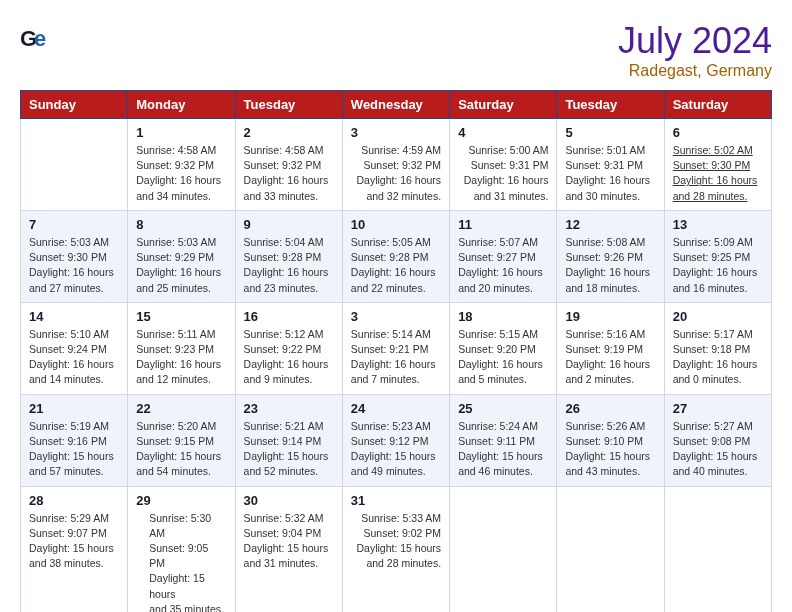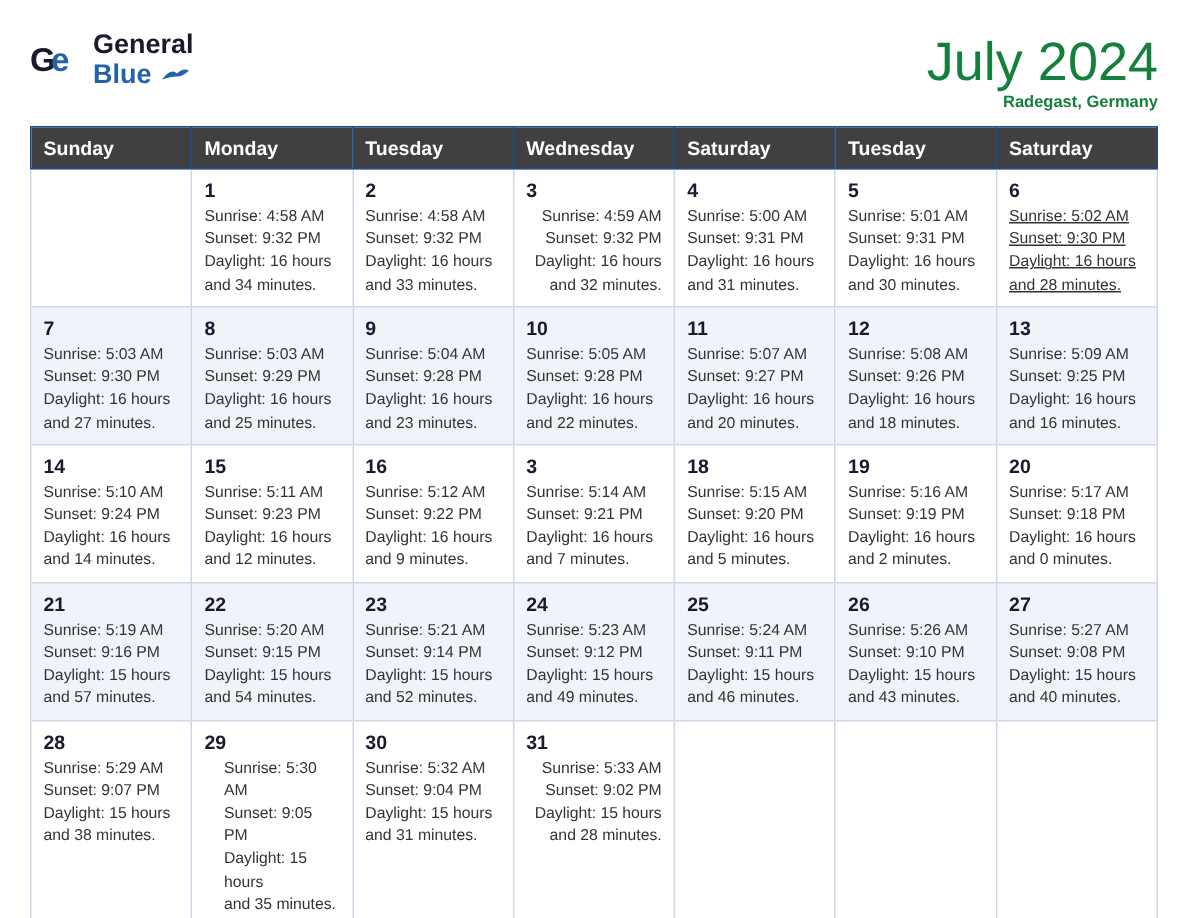--- a/index.html
+++ b/index.html
@@ -19,35 +19,34 @@
     .logo {
       display: flex;
       flex-direction: column;
       align-items: flex-start;
     }
     .title-block {
       text-align: right;
     }
     .month-title {
       font-size: 36px;
-      color: #15803d;
+      color: #4c1d95;
       font-weight: normal;
     }
     .location {
-      font-size: 11px;
-      color: #15803d;
-      font-weight: bold;
+      font-size: 16px;
+      color: #a16207;
     }
     table {
       width: 100%;
       border-collapse: collapse;
       font-size: 11px;
     }
     thead tr {
-      background-color: #404040;
+      background-color: #b91c1c;
       color: #fff;
     }
     thead th {
       padding: 6px 8px;
       text-align: left;
       font-size: 13px;
       font-weight: bold;
       border: 1px solid #1a4d8a;
     }
     tbody tr {
@@ -84,30 +83,20 @@
 <body>
 
 <div class="header">
   <div class="logo">
     <div style="display:flex;align-items:center;gap:4px;">
       <div style="position:relative;width:38px;height:38px;">
         <svg width="38" height="38" viewBox="0 0 38 38">
           <text x="0" y="26" font-size="22" font-weight="bold" fill="#1a1a2e">G</text>
           <text x="14" y="26" font-size="22" font-weight="bold" fill="#2563a8">e</text>
         </svg>
-      </div>
-      <div>
-        <div style="font-size:18px;font-weight:bold;color:#1a1a2e;line-height:1.1;">
-          <span style="color:#1a1a2e;">General</span>
-        </div>
-        <div style="font-size:18px;font-weight:bold;color:#2563a8;line-height:1.1;">Blue
-          <svg style="display:inline-block;vertical-align:middle;" width="22" height="14" viewBox="0 0 22 14">
-            <path d="M2 10 Q8 2 12 6 Q16 2 20 4 Q16 8 12 8 Q8 8 2 10Z" fill="#2563a8"></path>
-          </svg>
-        </div>
       </div>
     </div>
   </div>
   <div class="title-block">
     <div class="month-title">July 2024</div>
     <div class="location">Radegast, Germany</div>
   </div>
 </div>
 
 <table>
@@ -141,21 +130,21 @@
         </td>
         <td>
           <div class="day-number">3</div>
           <div class="day-detail" style="white-space: pre-line; text-align: right;">Sunrise: 4:59 AM
 Sunset: 9:32 PM
 Daylight: 16 hours
 and 32 minutes.</div>
         </td>
         <td>
           <div class="day-number">4</div>
-          <div class="day-detail" style="white-space: pre-line;">Sunrise: 5:00 AM
+          <div class="day-detail" style="white-space: pre-line; text-align: right;">Sunrise: 5:00 AM
 Sunset: 9:31 PM
 Daylight: 16 hours
 and 31 minutes.</div>
         </td>
         <td>
           <div class="day-number">5</div>
           <div class="day-detail" style="white-space: pre-line;">Sunrise: 5:01 AM
 Sunset: 9:31 PM
 Daylight: 16 hours
 and 30 minutes.</div>

